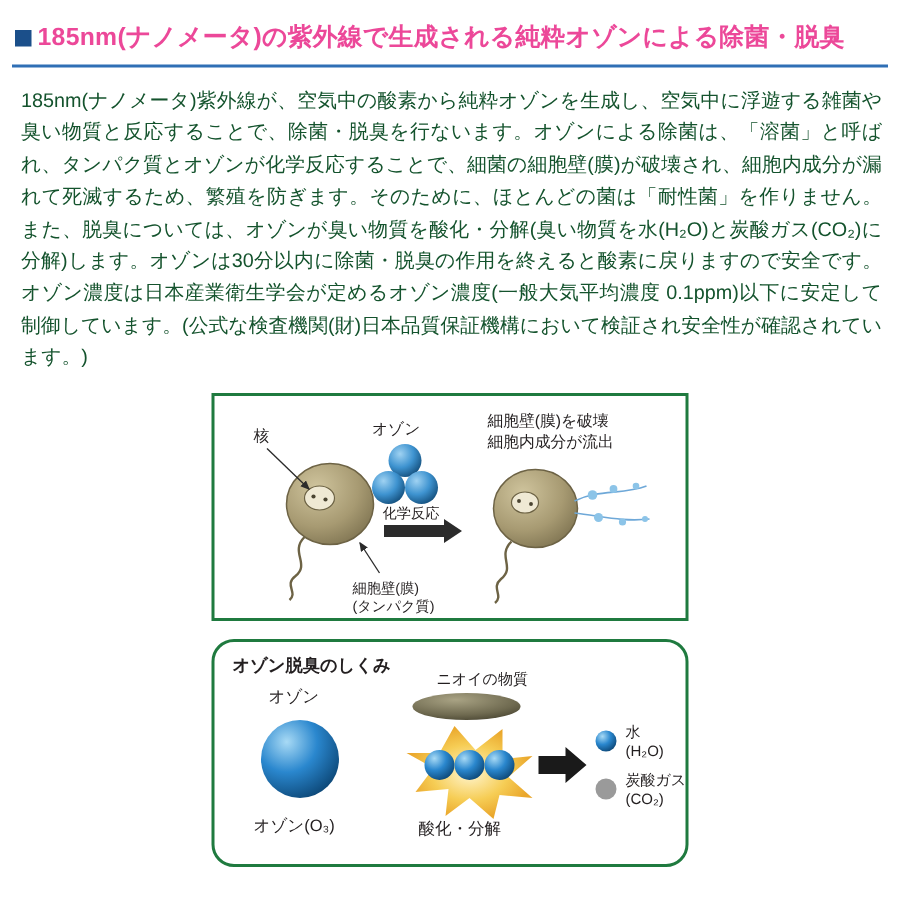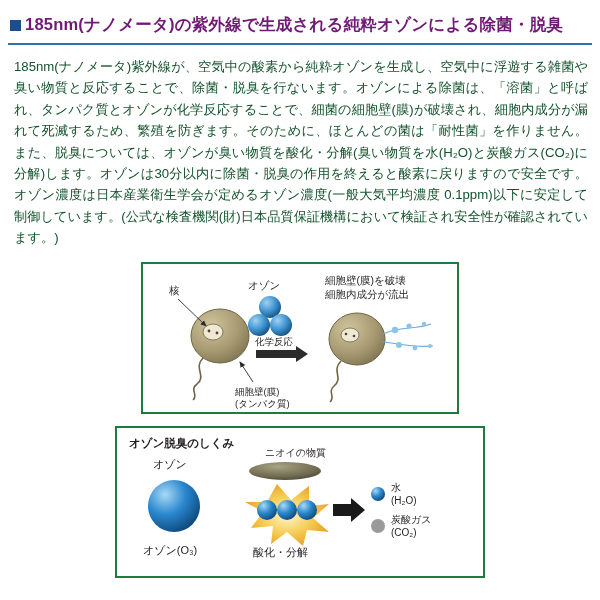--- a/index.html
+++ b/index.html
@@ -34,21 +34,21 @@
   .heading-bullet {
     width: 11px;
     height: 11px;
     background: #1b4f8a;
     flex: 0 0 auto;
     margin-left: 2px;
   }
   .heading-text {
     font-size: 16.5px;
     font-weight: bold;
-    color: #701a75;
+    color: #ec4899;
     letter-spacing: 0.2px;
     white-space: nowrap;
   }
 
   
   .body-copy {
     margin: 11px 12px 0 14px;
     font-size: 13.2px;
     line-height: 1.62;
     text-align: justify;
@@ -67,22 +67,23 @@
     border: 2px solid #1f7a3f;
     background: #ffffff;
     box-sizing: border-box;
     position: relative;
   }
   .panel-1 {
     width: 318px;
     height: 152px;
   }
   .panel-2 {
-    width: 370px;
+    width: 318px;
     height: 152px;
+    border-radius: 15px;
   }
   .panel svg {
     display: block;
   }
 </style>
 </head>
 <body>
 
 <div class="page">
 

